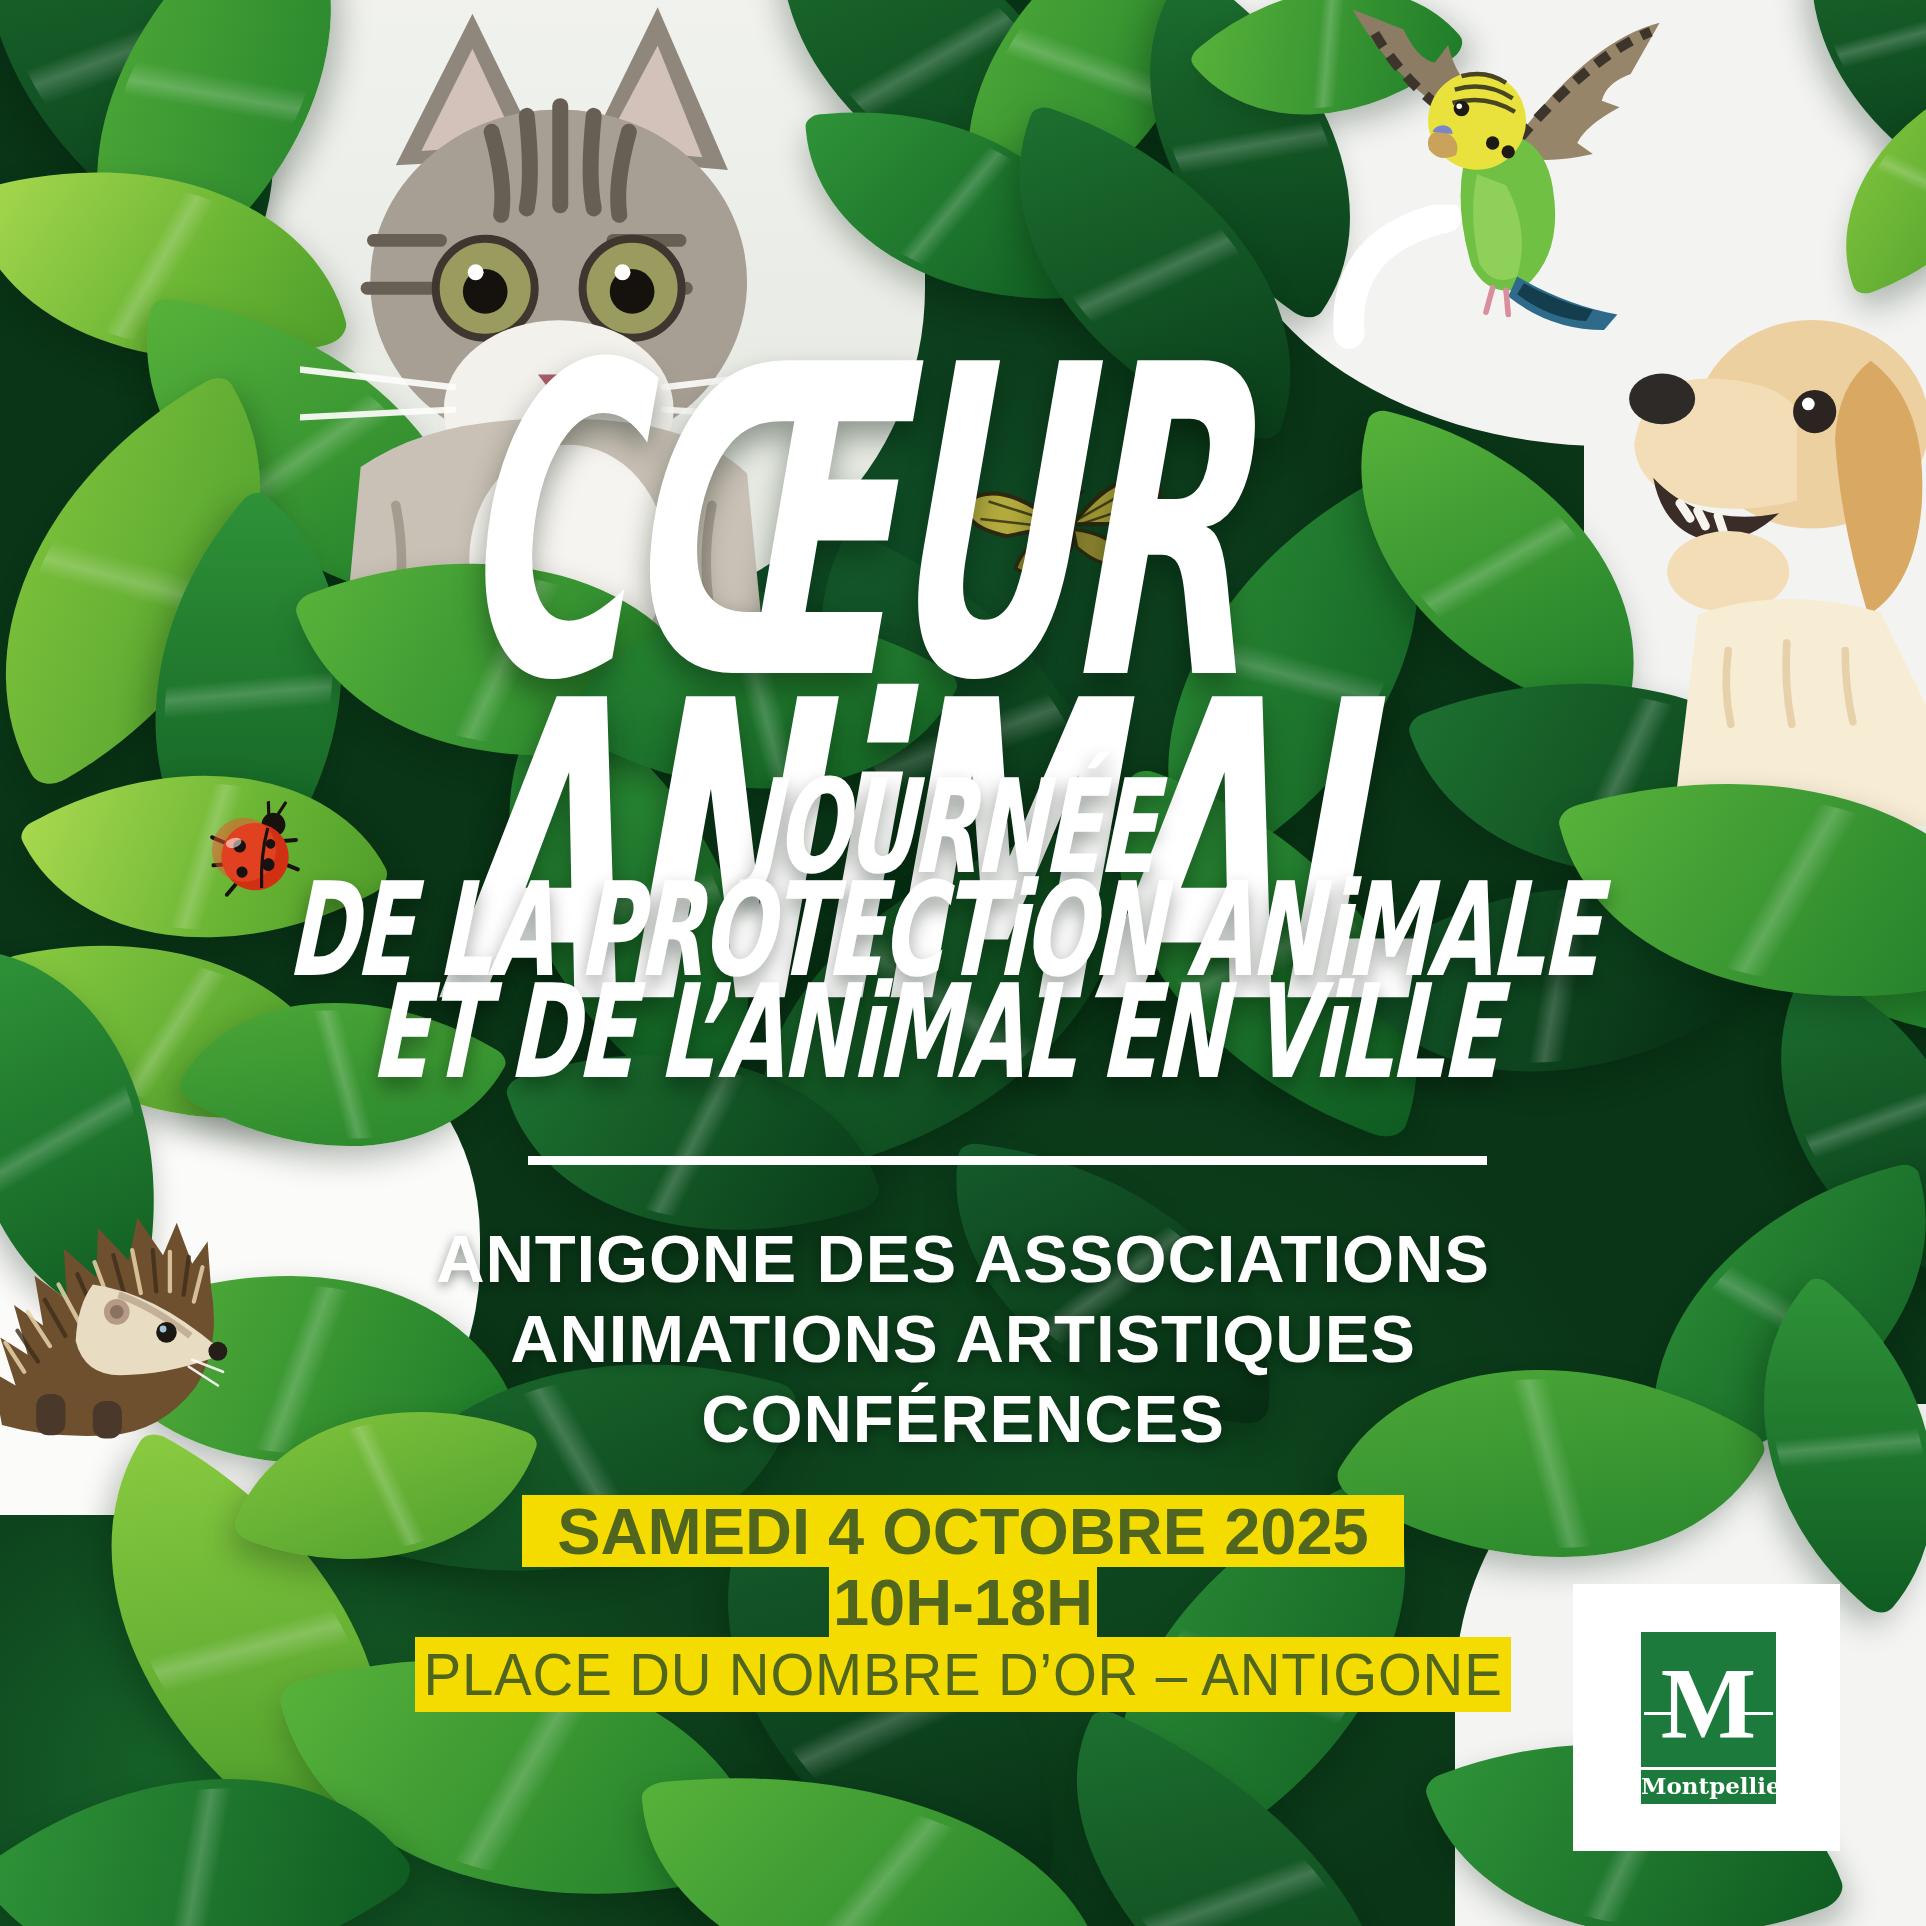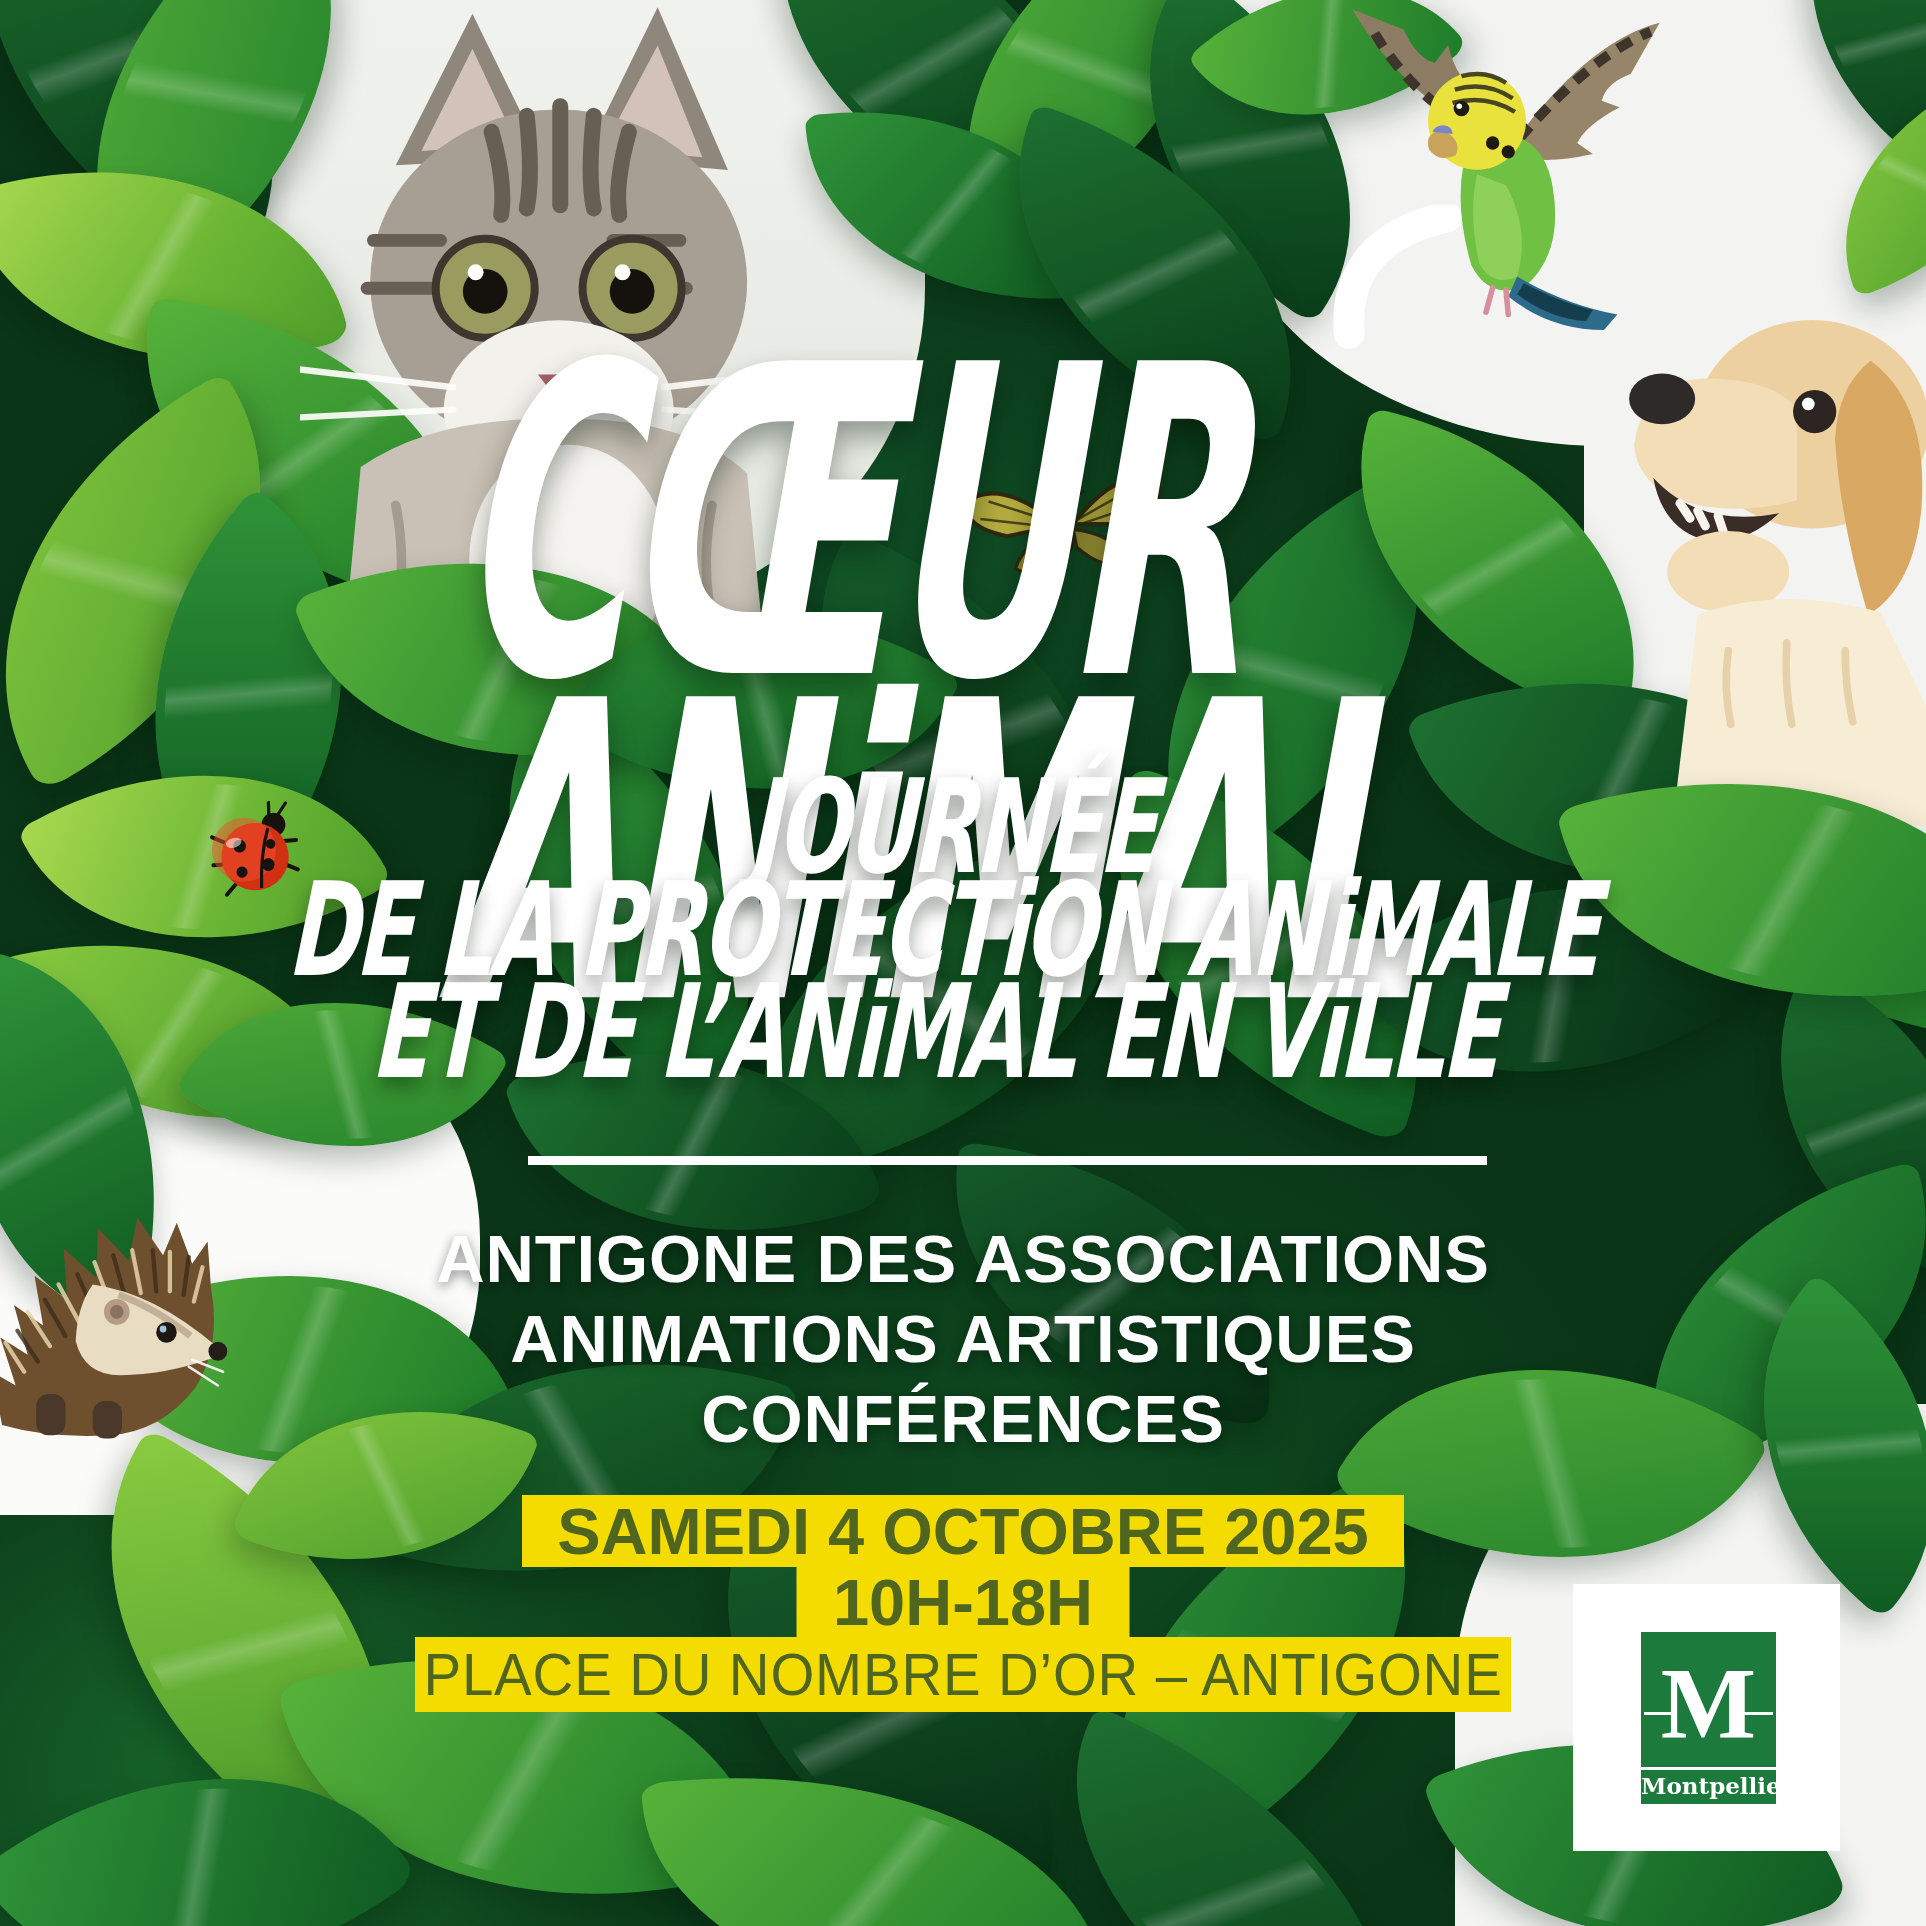--- a/index.html
+++ b/index.html
@@ -45,21 +45,21 @@
      transform-origin:top center;transform:translateX(-50%) scale(.75,1.15) skewX(-7deg);
      white-space:nowrap;text-shadow:0 8.6px 20.5px rgba(0,18,6,.4);}
   .divider{position:absolute;left:528px;top:1156px;width:959px;height:8.6px;background:#fff;z-index:6;}
   .program{position:absolute;left:50%;top:1219px;z-index:6;transform:translateX(-50%);
      color:#fff;text-align:center;font:700 67px/80px "Liberation Sans",sans-serif;
      letter-spacing:0.9px;white-space:nowrap;text-shadow:0 4.3px 12px rgba(0,16,6,.45);}
   .yrow{position:absolute;left:50%;z-index:6;transform:translateX(-50%);
      background:var(--highlight-yellow,#F4DC00);color:var(--text-olive,#50661F);
      display:flex;align-items:center;justify-content:center;white-space:nowrap;}
   .yrow.r1{top:1495px;width:882px;height:72px;font:700 65px/1 "Liberation Sans",sans-serif;}
-  .yrow.r2{top:1567px;width:333px;height:70px;font:700 65px/1 "Liberation Sans",sans-serif;}
+  .yrow.r2{top:1567px;width:268px;height:70px;font:700 65px/1 "Liberation Sans",sans-serif;}
   .yrow.r3{top:1637px;width:1096px;height:75px;font:400 60px/1 "Liberation Sans",sans-serif;}
   .yrow.r3 span{display:inline-block;transform:scaleX(.94);letter-spacing:0.9px;}
   
   .logo-card{position:absolute;left:1573px;top:1584px;width:267px;height:267px;background:#fff;z-index:6;}
   .logo-green{position:absolute;left:68px;top:48px;width:135px;height:172px;background:var(--logo-green,#1B7A3C);}
   .logo-m{position:absolute;left:0;right:0;top:22px;text-align:center;color:#fff;
      font:700 101px/1 "Liberation Serif",serif;}
   .logo-rule{position:absolute;height:3.4px;background:#fff;top:80px;}
   .logo-rule.l{left:2.6px;width:31px;}
   .logo-rule.rr{right:2.6px;width:31px;}

